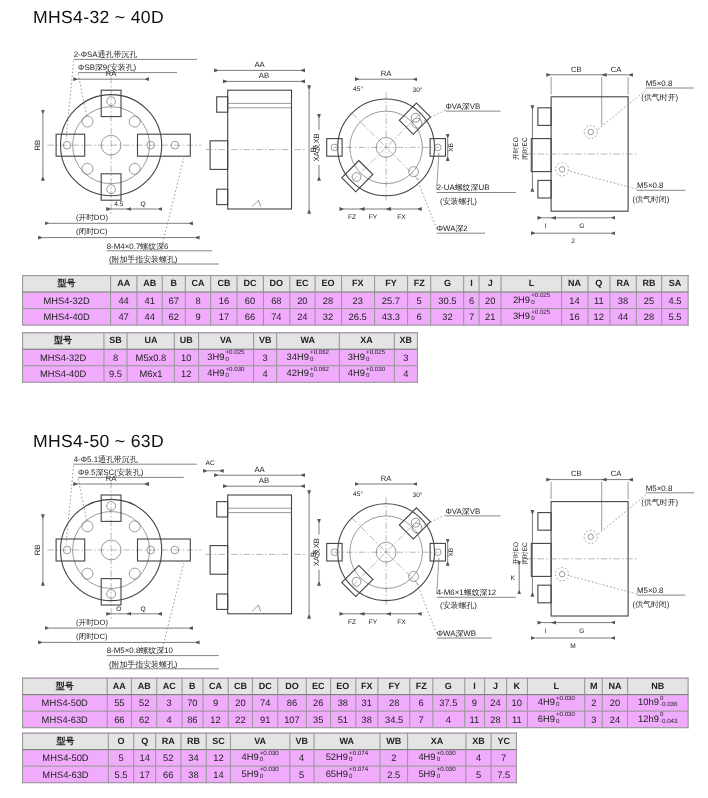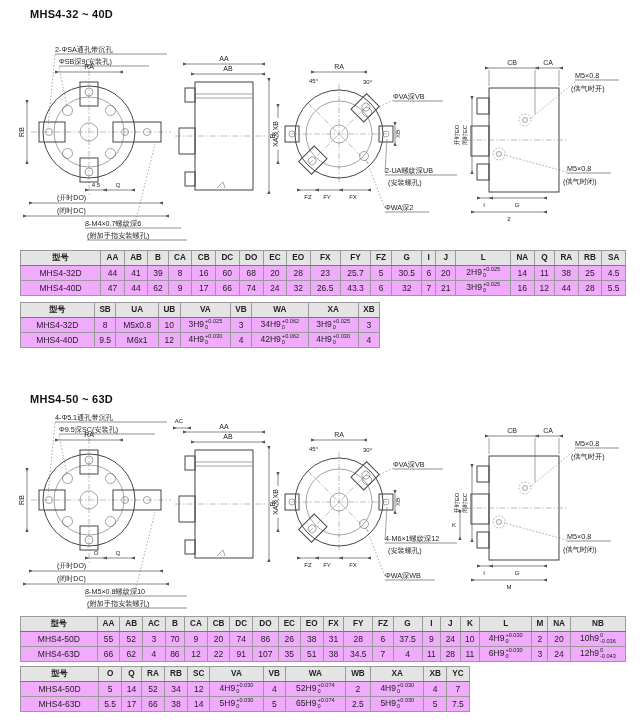--- a/index.html
+++ b/index.html
@@ -1,21 +1,21 @@
 <!DOCTYPE html>
 <html><head>
 <meta charset="utf-8">
 <style>
   html,body{margin:0;padding:0;background:#fff;}
   .page{position:relative;width:644px;height:725px;background:#ffffff;overflow:hidden;
         font-family:"Liberation Sans",sans-serif;color:#1a1a1a;}
-  .sec-title{position:absolute;left:30px;font-size:11px;font-weight:bold;letter-spacing:.3px;color:#111;}
+  .sec-title{position:absolute;left:30px;font-size:16px;font-weight:normal;letter-spacing:.3px;color:#111;}
   #title1{top:8px;}
   #title2{top:393px;}
-  .draw{position:absolute;left:19px;width:612px;height:202px;}
+  .draw{position:absolute;left:31px;width:612px;height:202px;}
   #draw1{top:42px;}
   #draw2{top:410px;}
   svg text{font-family:"Liberation Sans",sans-serif;font-size:7px;fill:#222;}
   svg text.cn{font-size:7.2px;}
   svg text.sm{font-size:6px;}
   .ol{stroke:#444;stroke-width:1;fill:none;}
   .thin{stroke:#666;stroke-width:.6;fill:none;}
   .cl{stroke:#888;stroke-width:.55;fill:none;stroke-dasharray:6 2 1.5 2;}
   .dot{stroke:#666;stroke-width:.55;fill:none;stroke-dasharray:1.6 1.8;}
   .dim{stroke:#555;stroke-width:.7;fill:none;}
@@ -226,21 +226,21 @@
             <th>RA</th>
             <th>RB</th>
             <th>SA</th>
           </tr>
         </thead>
         <tbody>
           <tr>
             <td>MHS4-32D</td>
             <td>44</td>
             <td>41</td>
-            <td>39</td>
+            <td>67</td>
             <td>8</td>
             <td>16</td>
             <td>60</td>
             <td>68</td>
             <td>20</td>
             <td>28</td>
             <td>23</td>
             <td>25.7</td>
             <td>5</td>
             <td>30.5</td>

